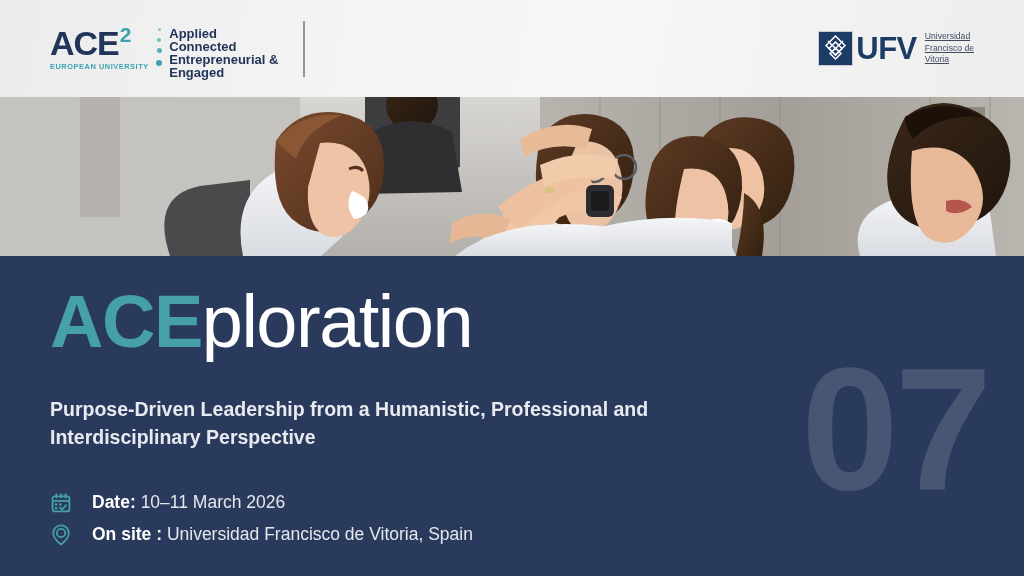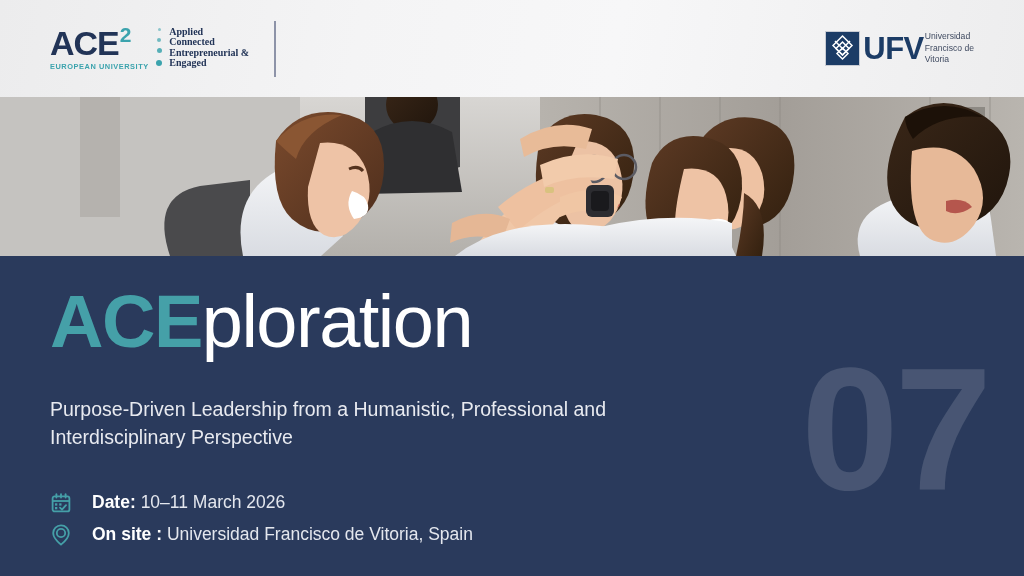--- a/index.html
+++ b/index.html
@@ -49,22 +49,22 @@
   .ace2-dots i { display:block; border-radius:50%; background:#3ba3ad; }
   .d1 { width:3px; height:3px; opacity:.55; }
   .d2 { width:4px; height:4px; opacity:.7; }
   .d3 { width:5px; height:5px; opacity:.85; }
   .d4 { width:6.5px; height:6.5px; }
   .ace2-tags {
     display:flex; flex-direction:column; justify-content:space-between;
     height:42px; padding-top:1px;
   }
   .ace2-tags span {
-    font-size:10px; font-weight:bold; color:#223457;
-    line-height:1; white-space:nowrap;font-family:Liberation Serif, serif;
+    font-size:13px; font-weight:bold; color:#223457;
+    line-height:1; white-space:nowrap;
   }
 
   .hdr-divider {
     width:1.5px; height:56px; background:#8d93a8;
     margin-left:25px; margin-right:26px;
   }
 
   
   .eu-lockup { display:flex; align-items:center; }
   .eu-flag {
@@ -92,22 +92,22 @@
   .ufv-mark {
     width:35px; height:35px; background:#1c3c66;
     position:relative; overflow:hidden;
     border:1px solid #c9ccd4;
   }
   .ufv-word {
     font-size:31px; font-weight:bold; color:#1c3c66;
     letter-spacing:-0.5px; margin-left:3px; line-height:1;
   }
   .ufv-sub {
-    margin-left:1px; font-size:8.6px; color:#3f4a60;
-    line-height:1.32; white-space:nowrap;
+    margin-left:8px; font-size:8.6px; color:#3f4a60;
+    line-height:1.32; white-space:nowrap;text-decoration:underline;
   }
 
   
   .photo {
     position:absolute; top:97px; left:0;
     width:1024px; height:159px;
     overflow:hidden;
     background:#a9a5a0;
   }
 
@@ -141,21 +141,21 @@
     margin-top:29px;
     font-size:74px; line-height:1;
     letter-spacing:-1.5px;
     white-space:nowrap;
   }
   .title .t-ace { color:#45a0a8; font-weight:bold; }
   .title .t-rest { color:#ffffff; font-weight:normal; }
 
   .subtitle {
     margin-top:36px;
-    font-size:19.5px; color:#e8eaf0; font-weight:normal;
+    font-size:19.5px; color:#e8eaf0; font-weight:bold;
     line-height:1.45; max-width:660px;
   }
 
   .meta { margin-top:40px; }
   .meta-row {
     display:flex; 
     margin-bottom:10px;
   }
   .meta-icon {
     width:22px; height:22px;

